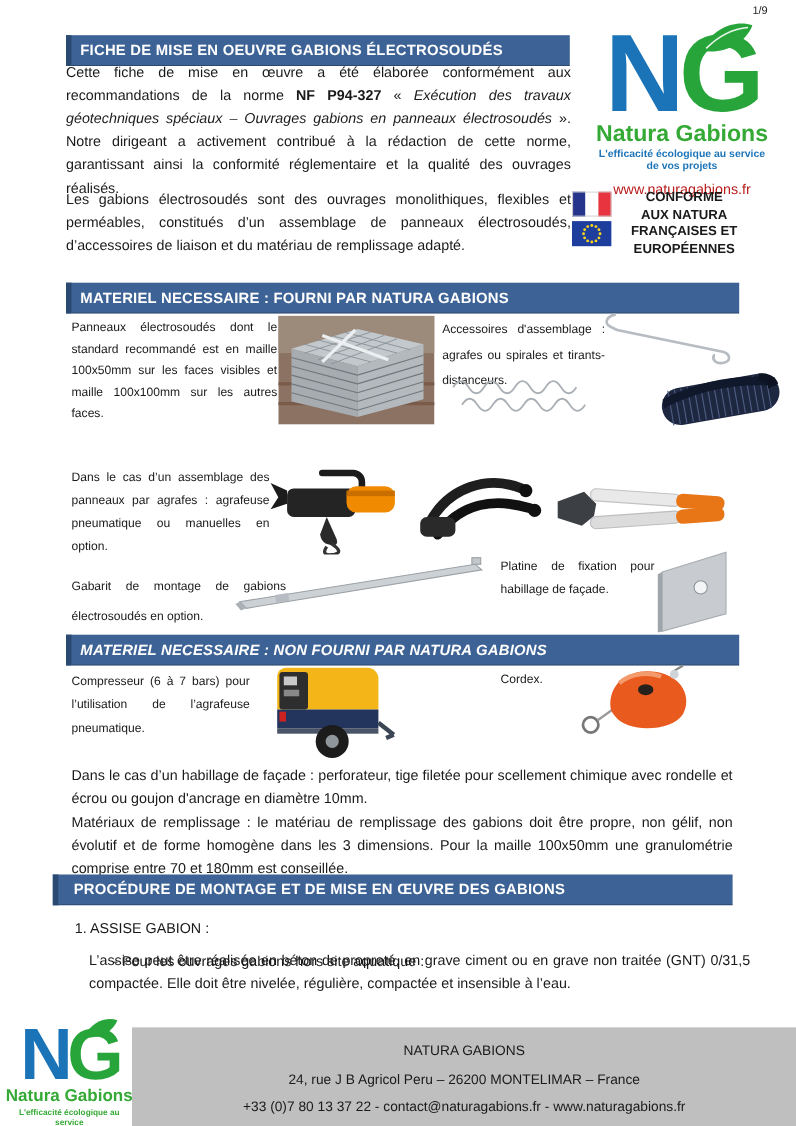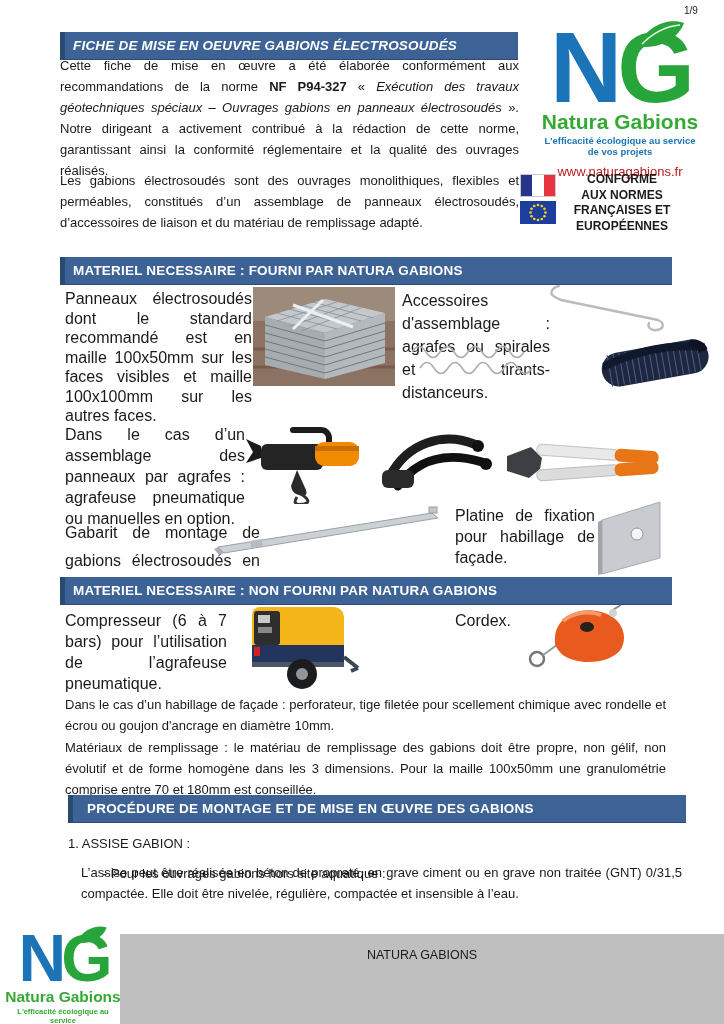--- a/index.html
+++ b/index.html
@@ -13,42 +13,42 @@
   .banner{
     background:#3d6295;border-left:5px solid #2b4a72;
     box-shadow:inset 0 -1px 0 rgba(0,0,0,.25);
     color:#fff;font-weight:bold;font-size:13.5px;
     height:28px;line-height:28px;padding-left:8px;letter-spacing:.2px;
     white-space:nowrap;overflow:hidden;
   }
   .para{font-size:13px;line-height:21px;text-align:justify;}
   .para b{font-weight:bold;}
   .para i{font-style:italic;}
-  .cell{font-size:16px;text-align:justify;}
+  .cell{font-size:11px;text-align:justify;}
   .logo-letters{font-weight:bold;letter-spacing:-5px;line-height:.82;}
   .logo-n{color:#1b74b8;}
   .logo-g{color:#28a53a;}
   .brand{color:#35a935;font-weight:bold;}
   .tagline{color:#1b74b8;font-weight:bold;text-align:center;}
   .tagline.green{color:#35a935;}
   .website{color:#b91c1c;}
   .conf-text{font-weight:bold;font-size:12px;line-height:15.5px;text-align:center;}
   .footer-box{
     background:#bfbfbf;text-align:center;font-size:12.5px;line-height:25.5px;color:#1a1a1a;
   }
   svg{display:block;}
 </style>
 </head>
 <body>
 
 <div class="page">
 
   <div class="abs meta" style="left:684px;top:5px;font-size:10px;">1/9</div>
 
-  <div class="abs banner" style="left:60px;top:32px;width:445px;font-style:italic;">FICHE DE MISE EN OEUVRE GABIONS ÉLECTROSOUDÉS</div>
+  <div class="abs banner" style="left:60px;top:32px;width:445px;">FICHE DE MISE EN OEUVRE GABIONS ÉLECTROSOUDÉS</div>
 
   <p class="abs para" style="left:60px;top:55px;width:459px;margin:0;"><span>Cette fiche de mise en œuvre a été élaborée conformément aux recommandations de la norme </span><b>NF P94-327</b><span> « </span><i>Exécution des travaux géotechniques spéciaux – Ouvrages gabions en panneaux électrosoudés</i><span> ». Notre dirigeant a activement contribué à la rédaction de cette norme, garantissant ainsi la conformité réglementaire et la qualité des ouvrages réalisés.</span></p>
 
   <p class="abs para" style="left:60px;top:170px;width:459px;margin:0;">Les gabions électrosoudés sont des ouvrages monolithiques, flexibles et perméables, constitués d’un assemblage de panneaux électrosoudés, d’accessoires de liaison et du matériau de remplissage adapté.</p>
 
   <div class="abs" style="left:522px;top:26px;width:196px;text-align:center;">
     <div class="logo-letters" style="font-size:100px;position:relative;">
       <span class="logo-n">N</span><span class="logo-g">G</span>
       <span class="abs" style="left:112px;top:-8px;">
         <svg width="52" height="30" viewBox="0 0 52 30">
@@ -86,21 +86,21 @@
             <circle cx="14.25" cy="18" r="1.3"></circle>
             <circle cx="11.5" cy="15.25" r="1.3"></circle>
             <circle cx="10.5" cy="11.5" r="1.3"></circle>
             <circle cx="11.5" cy="7.75" r="1.3"></circle>
             <circle cx="14.25" cy="5" r="1.3"></circle>
           </g>
         </svg>
     </span>
     <div class="abs conf-text" style="left:36px;top:0;width:132px;">
       <div>CONFORME</div>
-      <div>AUX NORMES</div>
+      <div>AUX NATURA</div>
       <div>FRANÇAISES ET</div>
       <div>EUROPÉENNES</div>
     </div>
   </div>
 
   <div class="abs banner" style="left:60px;top:257px;width:599px;">MATERIEL NECESSAIRE : FOURNI PAR NATURA GABIONS</div>
 
   <div class="abs cell" style="left:65px;top:289px;width:187px;line-height:19.5px;">Panneaux électrosoudés dont le standard recommandé est en maille 100x50mm sur les faces visibles et maille 100x100mm sur les autres faces.</div>
 
   <span class="abs" style="left:253px;top:287px;">
@@ -203,21 +203,21 @@
   <div class="abs cell" style="left:455px;top:505px;width:140px;line-height:21px;">Platine de fixation pour habillage de façade.</div>
 
   <span class="abs" style="left:596px;top:496px;">
     <svg width="72" height="80" viewBox="0 0 72 80">
       <polygon points="6,24 64,6 64,62 6,78" fill="#c8ccd0" stroke="#a6acb1" stroke-width="1"></polygon>
       <polygon points="2,26 6,24 6,78 2,79" fill="#9fa5aa"></polygon>
       <circle cx="41" cy="38" r="6" fill="#f4f5f6" stroke="#8e959b"></circle>
     </svg>
   </span>
 
-  <div class="abs banner" style="left:60px;top:577px;width:599px;">MATERIEL NECESSAIRE : NON FOURNI PAR NATURA GABIONS</div>
+  <div class="abs banner" style="left:60px;top:577px;width:599px;font-style:italic;">MATERIEL NECESSAIRE : NON FOURNI PAR NATURA GABIONS</div>
 
   <div class="abs cell" style="left:65px;top:610px;width:162px;line-height:21px;">Compresseur (6 à 7 bars) pour l’utilisation de l’agrafeuse pneumatique.</div>
 
   <span class="abs" style="left:230px;top:597px;">
     <svg width="133" height="97" viewBox="0 0 133 97">
       <path d="M30 10 h74 a10 10 0 0 1 10 10 v28 h-92 v-30 a8 8 0 0 1 8 -8z" fill="#f3b517"></path>
       <rect x="24" y="14" width="26" height="34" rx="3" fill="#2e2e2e"></rect>
       <rect x="28" y="18" width="12" height="8" fill="#c9c9c9"></rect>
       <rect x="28" y="30" width="14" height="6" fill="#888"></rect>
       <rect x="22" y="48" width="92" height="17" fill="#23355c"></rect>
@@ -239,21 +239,21 @@
       <path d="M40 22 C52 12 68 12 78 16" stroke="#f49b6e" stroke-width="4" fill="none"></path>
       <ellipse cx="64" cy="28" rx="7" ry="5" fill="#27211e"></ellipse>
       <path d="M88 12 l10 -6" stroke="#888" stroke-width="2"></path>
       <circle cx="90" cy="14" r="4" fill="#cfd4d8"></circle>
     </svg>
   </span>
 
   <p class="abs para" style="left:65px;top:694px;width:601px;margin:0;">Dans le cas d’un habillage de façade : perforateur, tige filetée pour scellement chimique avec rondelle et écrou ou goujon d'ancrage en diamètre 10mm.</p>
   <p class="abs para" style="left:65px;top:737px;width:601px;margin:0;">Matériaux de remplissage : le matériau de remplissage des gabions doit être propre, non gélif, non évolutif et de forme homogène dans les 3 dimensions. Pour la maille 100x50mm une granulométrie comprise entre 70 et 180mm est conseillée.</p>
 
-  <div class="abs banner" style="left:68px;top:795px;width:599px;padding-left:14px;">PROCÉDURE DE MONTAGE ET DE MISE EN ŒUVRE DES GABIONS</div>
+  <div class="abs banner" style="left:48px;top:795px;width:599px;padding-left:14px;">PROCÉDURE DE MONTAGE ET DE MISE EN ŒUVRE DES GABIONS</div>
 
   <div class="abs" style="left:68px;top:836px;font-size:13px;">1. ASSISE GABION :</div>
   <div class="abs" style="left:65px;top:866px;font-size:13px;padding-left:38px;">- Pour les ouvrages gabions hors site aquatique :</div>
   <p class="abs para" style="left:65px;top:846px;width:601px;margin:16px;">L’assise peut être réalisée en béton de propreté, en grave ciment ou en grave non traitée (GNT) 0/31,5 compactée. Elle doit être nivelée, régulière, compactée et insensible à l’eau.</p>
 
   <div class="abs" style="left:4px;top:930px;width:118px;text-align:center;">
     <div class="logo-letters" style="font-size:66px;line-height:56px;position:relative;">
       <span class="logo-n">N</span><span class="logo-g">G</span>
       <span class="abs" style="left:70px;top:-6px;">
         <svg width="34" height="20" viewBox="0 0 52 30">
@@ -261,15 +261,17 @@
           </svg>
       </span>
     </div>
     <div class="brand" style="font-size:15.5px;margin-top:2px;">Natura Gabions</div>
     <div class="tagline green" style="font-size:7.5px;line-height:9px;margin-top:1px;">L'efficacité écologique au service</div>
 
   </div>
 
   <div class="abs footer-box" style="left:120px;top:934px;width:604px;height:90px;padding-top:9px;box-sizing:border-box;">
     <div>NATURA GABIONS</div>
+    <div>24, rue J B Agricol Peru – 26200 MONTELIMAR – France</div>
+    <div>+33 (0)7 80 13 37 22 - contact@naturagabions.fr - www.naturagabions.fr</div>
   </div>
 
 </div>
 
 </body></html>

